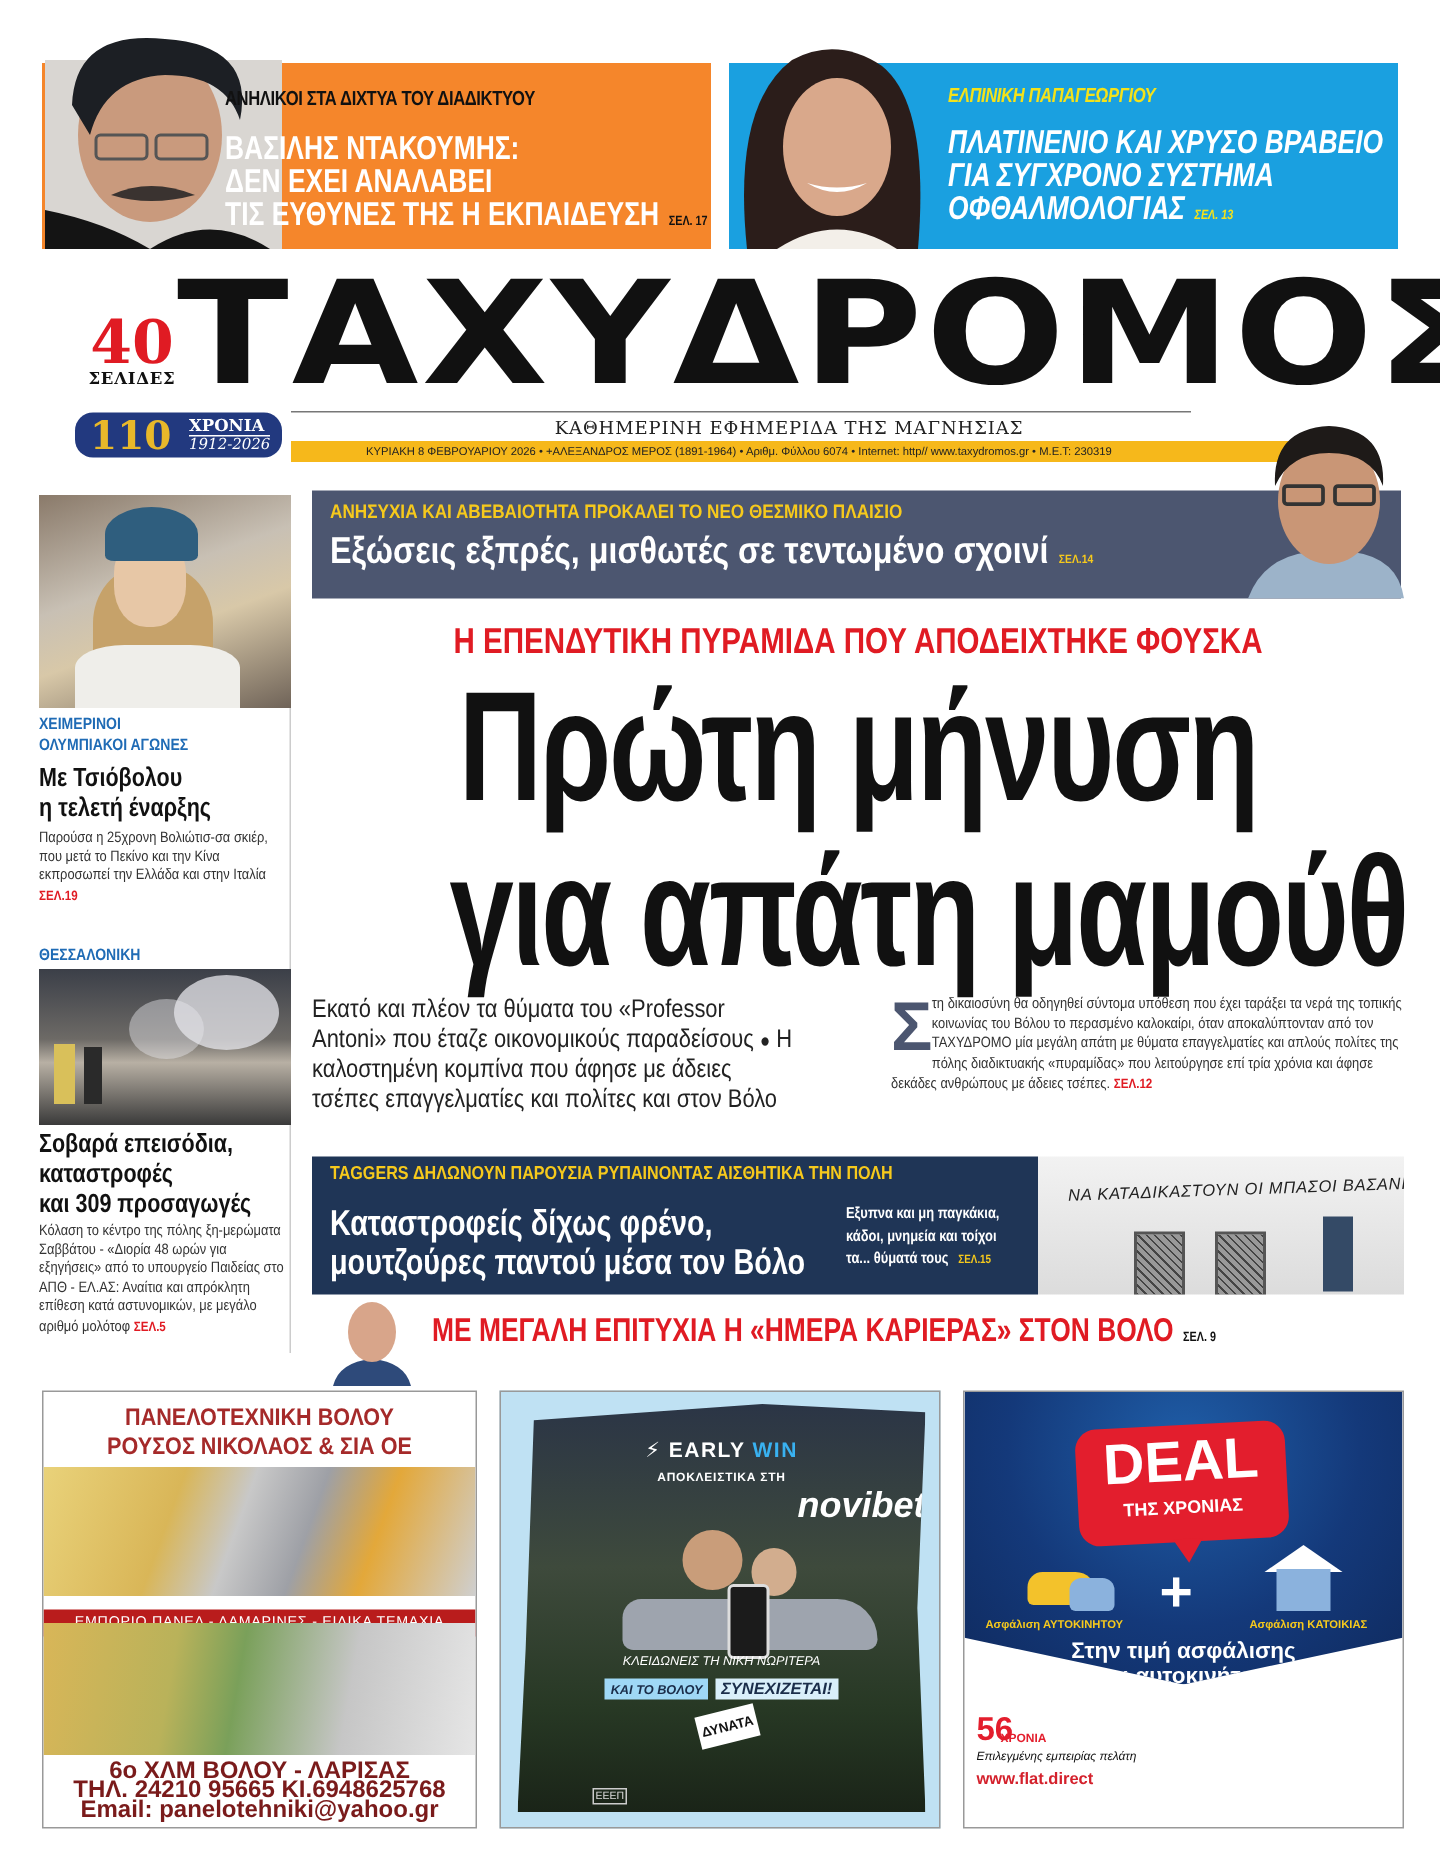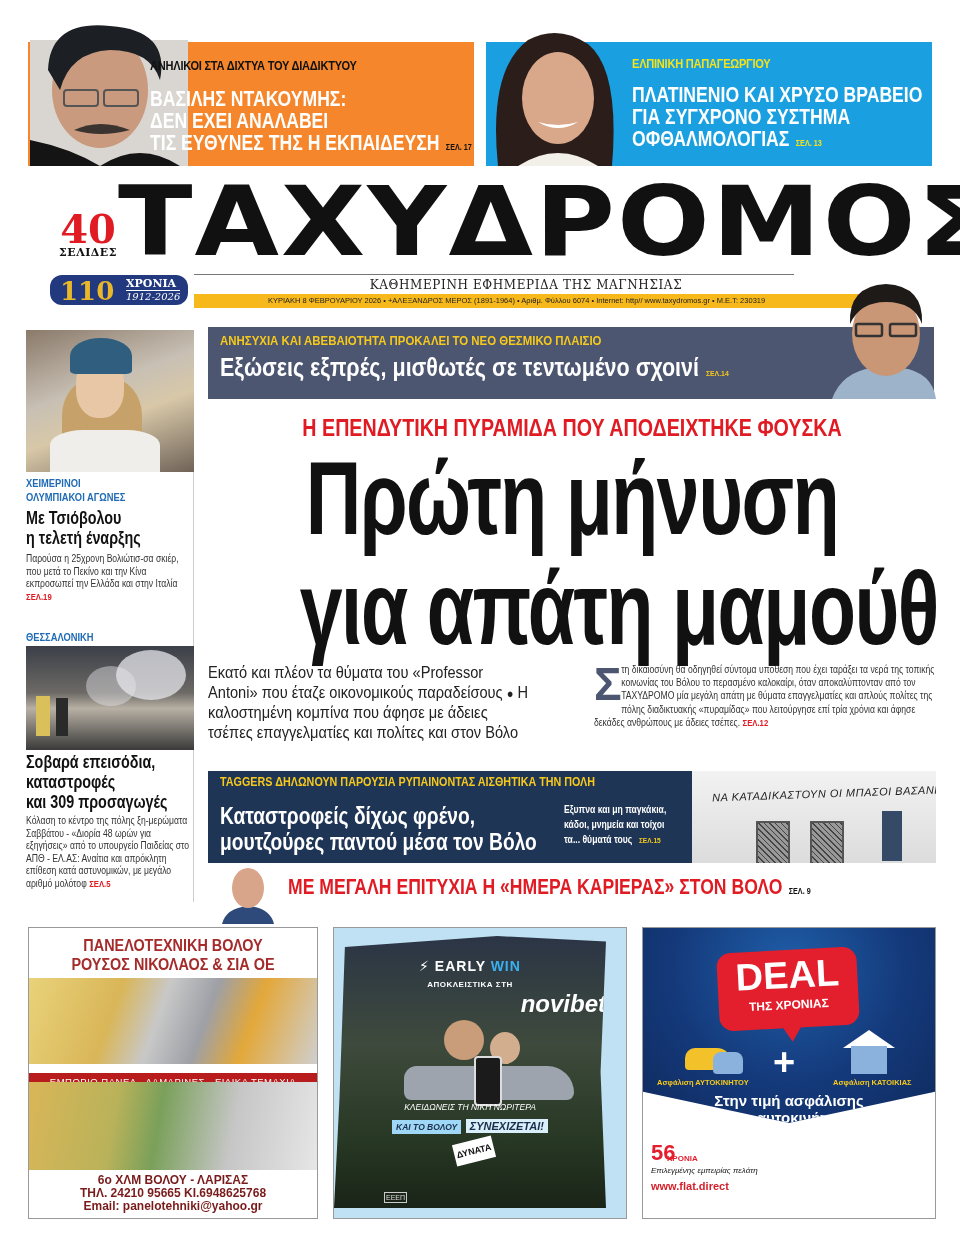--- a/index.html
+++ b/index.html
@@ -4,21 +4,21 @@
 <style>
   * { box-sizing: border-box; margin: 0; padding: 0; }
   html, body { width: 960px; height: 1247px; background: #fff; overflow: hidden; }
   body { position: relative; font-family: "Liberation Sans", "DejaVu Sans", sans-serif; color: #111; }
 
   .abs { position: absolute; }
 
   
   .teaser { position: absolute; top: 42px; height: 124px; }
   .teaser-left { left: 28px; width: 446px; background: #f5862b; }
-  .teaser-right { left: 486px; width: 446px; background: #1aa0e0; }
+  .teaser-right { left: 486px; width: 446px; background: #1aa0e0; font-style: italic; }
   .teaser .photo { position: absolute; bottom: 0; }
   .teaser-left .photo { left: 2px; top: -22px; width: 158px; height: 146px; }
   .teaser-right .photo { left: 2px; top: -12px; width: 138px; height: 136px; }
   .teaser .kicker { position: absolute; font-weight: bold; font-size: 13.5px; letter-spacing: -0.3px; transform: scaleX(0.82); transform-origin: left; white-space: nowrap; }
   .teaser .head { position: absolute; font-weight: bold; color: #fff; font-size: 22px; line-height: 22px; transform: scaleX(0.8); transform-origin: left; white-space: nowrap; }
   .teaser-left .kicker { left: 122px; top: 16px; color: #111; }
   .teaser-left .head { left: 122px; top: 46px; }
   .teaser-right .kicker { left: 146px; top: 14px; color: #f4e21a; }
   .teaser-right .head { left: 146px; top: 42px; }
   .pageref { font-size: 9px; font-weight: bold; margin-left: 8px; }
@@ -29,21 +29,21 @@
   .pages-badge { position: absolute; left: 56px; top: 212px; width: 64px; text-align: center; }
   .pages-num { color: #e01b23; font-weight: 900; font-size: 40px; line-height: 34px; font-family: "DejaVu Serif", serif; }
   .pages-lbl { font-family: "DejaVu Serif", serif; font-weight: bold; font-size: 11px; letter-spacing: 0.5px; }
   .logo { position: absolute; left: 118px; top: 178px; font-weight: 900; font-size: 106px; line-height: 100px; letter-spacing: 2px; color: #111; transform: scaleX(1.03) scaleY(0.9); transform-origin: left top; white-space: nowrap; font-family: "DejaVu Sans", sans-serif; }
   .years-badge { position: absolute; left: 50px; top: 275px; width: 138px; height: 30px; border-radius: 12px; background: #22397f; }
   .years-num { position: absolute; left: 10px; top: 1px; font-size: 26px; font-weight: 900; color: #e8b82a; font-family: "DejaVu Serif", serif; }
   .years-lbl { position: absolute; left: 76px; top: 2px; color: #fff; font-family: "DejaVu Serif", serif; font-size: 11px; font-weight: bold; }
   .years-range { position: absolute; left: 76px; top: 15px; color: #fff; font-family: "DejaVu Serif", serif; font-size: 10px; font-style: italic; border-top: 1px solid #fff; padding-top: 0; }
   .mast-rule { position: absolute; left: 194px; top: 274px; width: 600px; height: 1px; background: #777; }
   .subtitle { position: absolute; left: 196px; top: 278px; width: 660px; text-align: center; font-family: "DejaVu Serif", serif; font-size: 12px; letter-spacing: 0.6px; color: #222; }
-  .infobar { position: absolute; left: 194px; top: 294px; width: 700px; height: 14px; background: #f6b81b; font-size: 7.5px; line-height: 14px; padding-left: 74px; white-space: nowrap; color: #222; }
+  .infobar { position: absolute; left: 194px; top: 294px; width: 700px; height: 14px; background: #f6b81b; font-size: 7.5px; line-height: 14px; padding-left: 50px; white-space: nowrap; color: #222; }
 
   
   .sidebar { position: absolute; left: 26px; top: 330px; width: 168px; height: 572px; border-right: 1px solid #ccc; }
   .side-photo { position: absolute; left: 0; top: 0; width: 168px; height: 142px; background: linear-gradient(160deg, #8a7a6a 0%, #c8c0b4 40%, #d8c8a8 60%, #6f6358 100%); overflow: hidden; }
   .side-photo .face { position: absolute; left: 50px; top: 28px; width: 48px; height: 60px; border-radius: 40% 40% 45% 45%; background: #e7c7a6; }
   .side-photo .hat { position: absolute; left: 44px; top: 8px; width: 62px; height: 36px; border-radius: 50% 50% 10% 10%; background: #2f5e7e; }
   .side-photo .hair { position: absolute; left: 36px; top: 48px; width: 80px; height: 94px; border-radius: 40% 40% 10% 10%; background: #c6a26a; }
   .side-photo .jacket { position: absolute; left: 24px; top: 100px; width: 110px; height: 50px; background: #efeeea; border-radius: 30% 30% 0 0; }
   .kick-blue { color: #1f6bb5; font-weight: bold; font-size: 11px; line-height: 14px; transform: scaleX(0.85); transform-origin: left; white-space: nowrap; }
   .side-head { font-weight: bold; font-size: 17.5px; line-height: 20px; color: #111; transform: scaleX(0.82); transform-origin: left; white-space: nowrap; }
@@ -85,24 +85,24 @@
   .career-head { position: absolute; left: 288px; top: 874px; color: #e01b23; font-weight: bold; font-size: 22px; transform: scaleX(0.8); transform-origin: left; white-space: nowrap; }
   .career-head .pageref { color: #111; font-size: 9px; }
 
   
   .ad { position: absolute; top: 927px; height: 320px; border: 1px solid #999; overflow: hidden; }
   .ad-panel { left: 28px; width: 290px; height: 292px; background: #fff; }
   .ad-panel .title { position: absolute; top: 8px; width: 100%; text-align: center; color: #a52a2a; font-weight: bold; font-size: 16px; line-height: 19px; transform: scaleX(0.9); }
   .ad-panel .img1 { position: absolute; left: 0; top: 50px; width: 100%; height: 86px; background: linear-gradient(110deg, #e9d27a 0%, #d9b658 30%, #c8c8c8 45%, #9ea0a6 60%, #e3a83a 75%, #cfcfcf 100%); }
   .ad-panel .band { position: absolute; left: 0; top: 145px; width: 100%; height: 18px; background: #b91c1c; color: #fff; font-size: 9.5px; font-weight: normal; line-height: 18px; text-align: center; letter-spacing: 0.5px; }
   .ad-panel .img2 { position: absolute; left: 0; top: 154px; width: 100%; height: 88px; background: linear-gradient(100deg, #d9b658 0%, #b9b25a 30%, #7aa05a 45%, #c6c6c6 70%, #e6e6e6 100%); }
-  .ad-panel .foot { position: absolute; left: 0; top: 246px; width: 100%; text-align: center; color: #7a1b1b; font-weight: bold; font-size: 12px; line-height: 13px; }
+  .ad-panel .foot { position: absolute; left: 0; top: 246px; width: 100%; text-align: center; color: #7a1b1b; font-weight: bold; font-size: 16px; line-height: 13px; }
 
   .ad-novibet { left: 333px; width: 294px; height: 292px; background: #bfe1f3; }
-  .nv-inner { position: absolute; left: 0; top: 8px; width: 272px; height: 272px; background: linear-gradient(180deg, #2b3546 0%, #3e4a3c 40%, #273824 75%, #1a2418 100%); clip-path: polygon(4% 4%, 60% 0, 100% 2%, 98% 50%, 100% 100%, 0 100%, 2% 60%); }
+  .nv-inner { position: absolute; left: 11px; top: 8px; width: 272px; height: 272px; background: linear-gradient(180deg, #2b3546 0%, #3e4a3c 40%, #273824 75%, #1a2418 100%); clip-path: polygon(4% 4%, 60% 0, 100% 2%, 98% 50%, 100% 100%, 0 100%, 2% 60%); }
   .nv-early { position: absolute; top: 22px; width: 100%; text-align: center; color: #fff; font-size: 14px; font-weight: bold; letter-spacing: 1px; }
   .nv-early b { color: #39b1f0; }
   .nv-excl { position: absolute; top: 44px; width: 100%; text-align: center; color: #fff; font-size: 8px; font-weight: bold; letter-spacing: 0.5px; }
   .nv-brand { position: absolute; top: 54px; width: 100%; text-align: right; color: #fff; font-size: 24px; font-weight: 900; font-style: italic; }
   .nv-car { position: absolute; left: 70px; top: 130px; width: 170px; height: 34px; border-radius: 14px 30px 8px 8px; background: #9ea4ae; }
   .nv-phone { position: absolute; left: 140px; top: 120px; width: 28px; height: 50px; border-radius: 4px; background: #1b1b1b; border: 2px solid #ddd; }
   .nv-man { position: absolute; left: 110px; top: 84px; width: 40px; height: 40px; border-radius: 50%; background: #c99d7a; }
   .nv-woman { position: absolute; left: 156px; top: 96px; width: 30px; height: 32px; border-radius: 50%; background: #d2ad8e; }
   .nv-lock { position: absolute; top: 166px; width: 100%; text-align: center; color: #fff; font-size: 8.5px; font-weight: normal; font-style: italic; }
   .nv-tags { position: absolute; top: 180px; width: 100%; text-align: center; }

